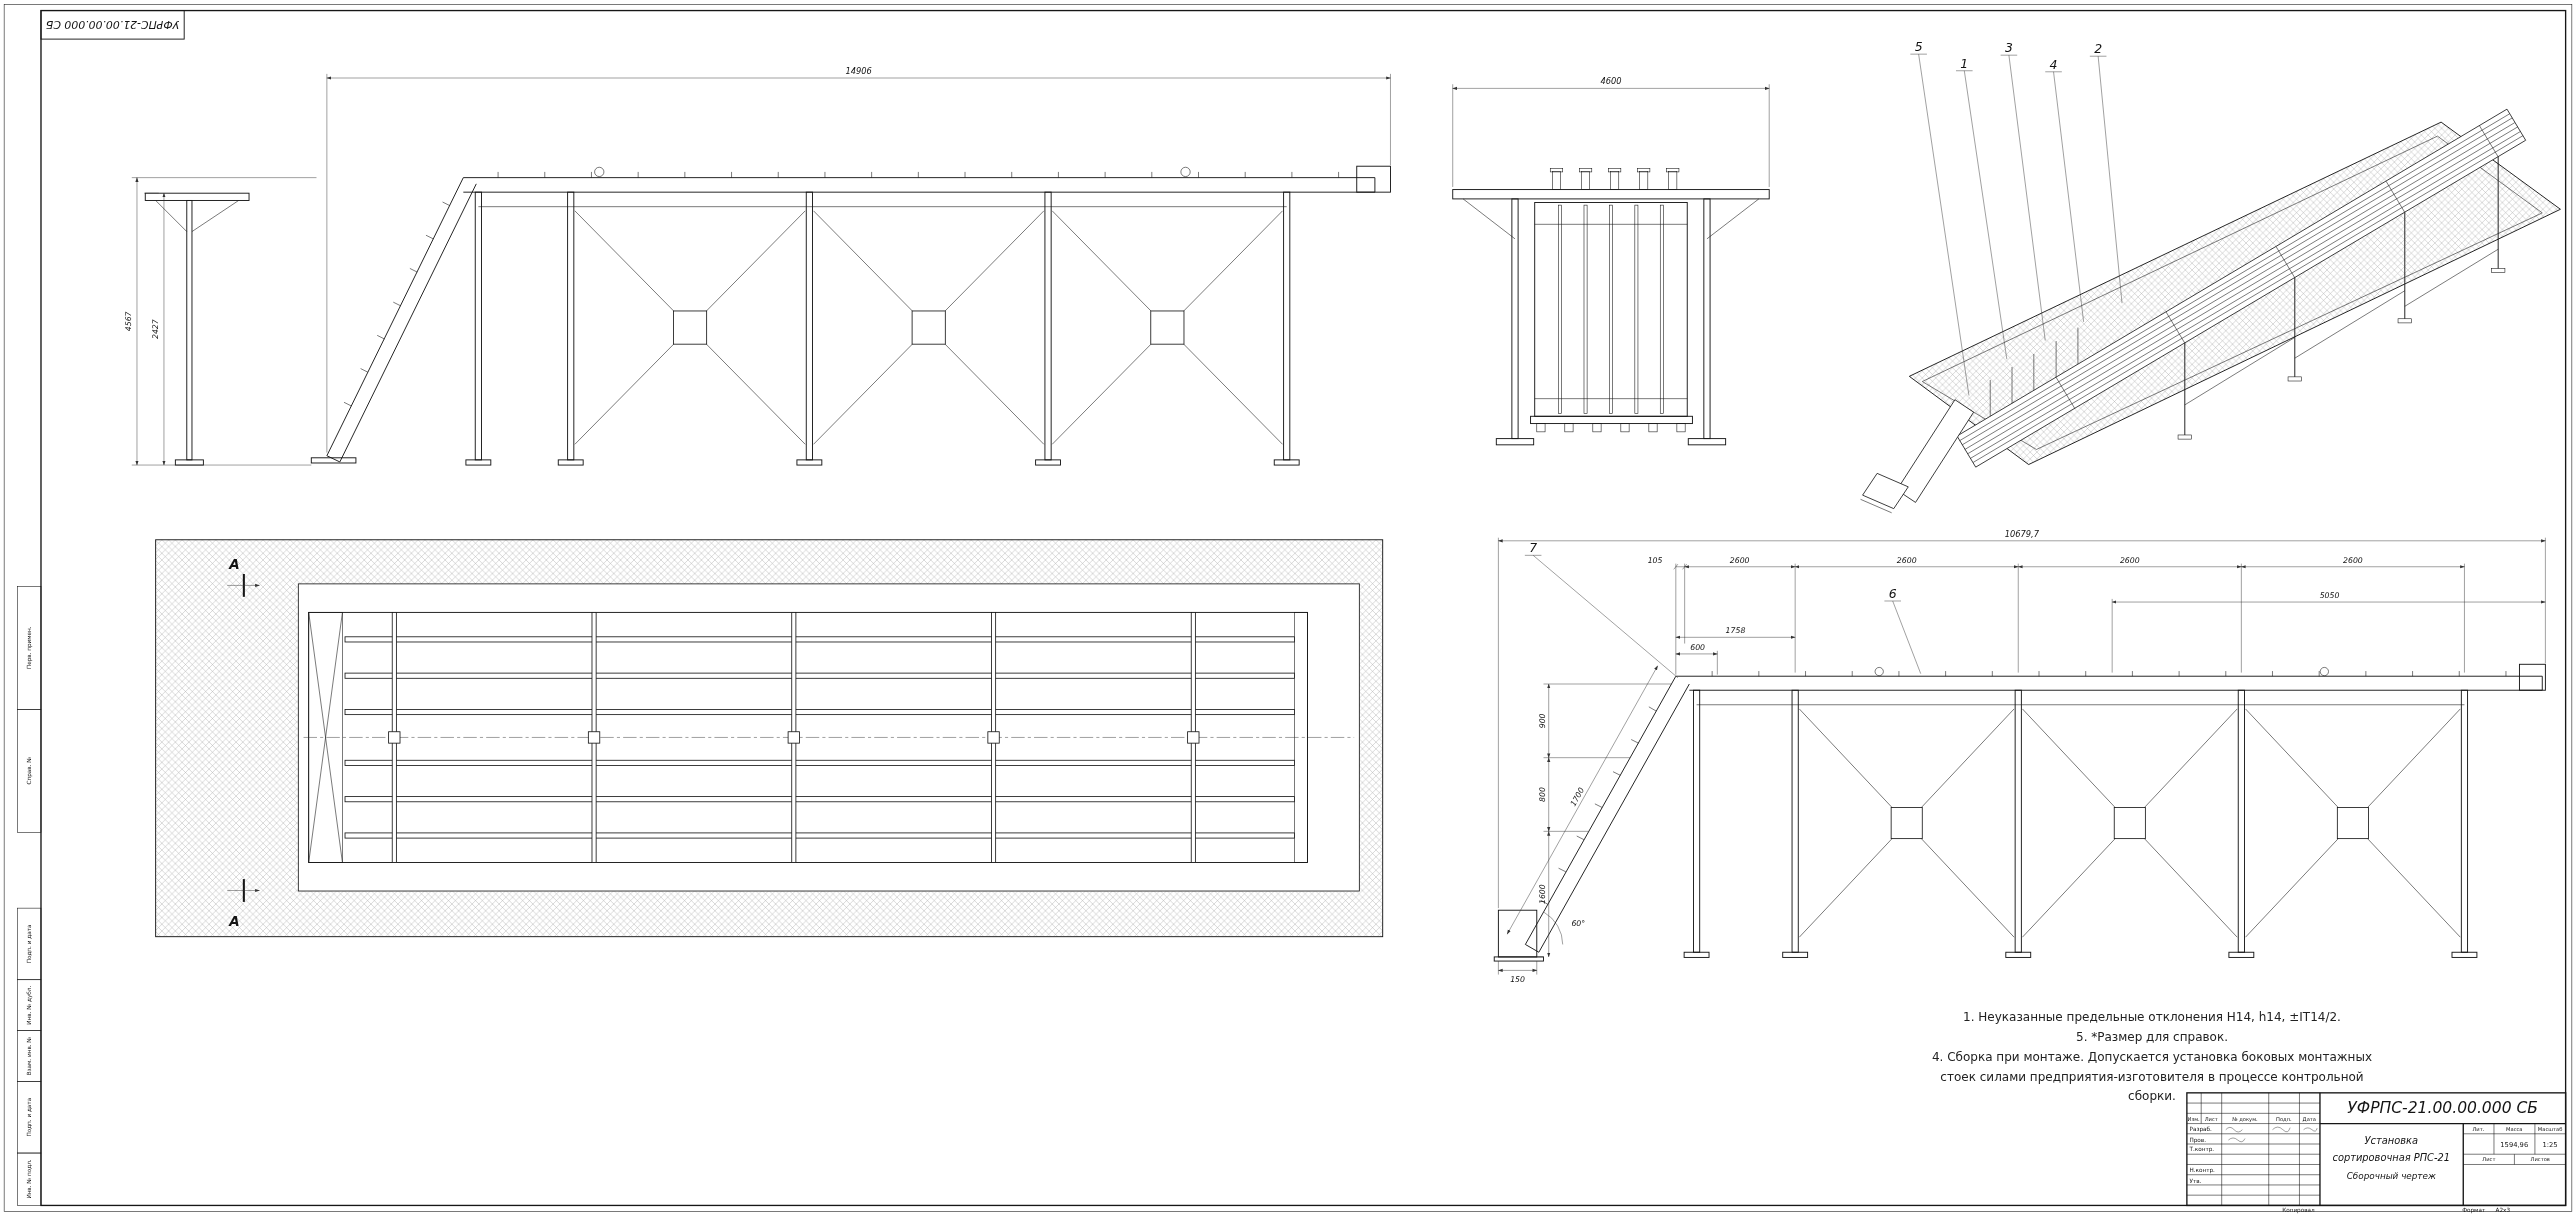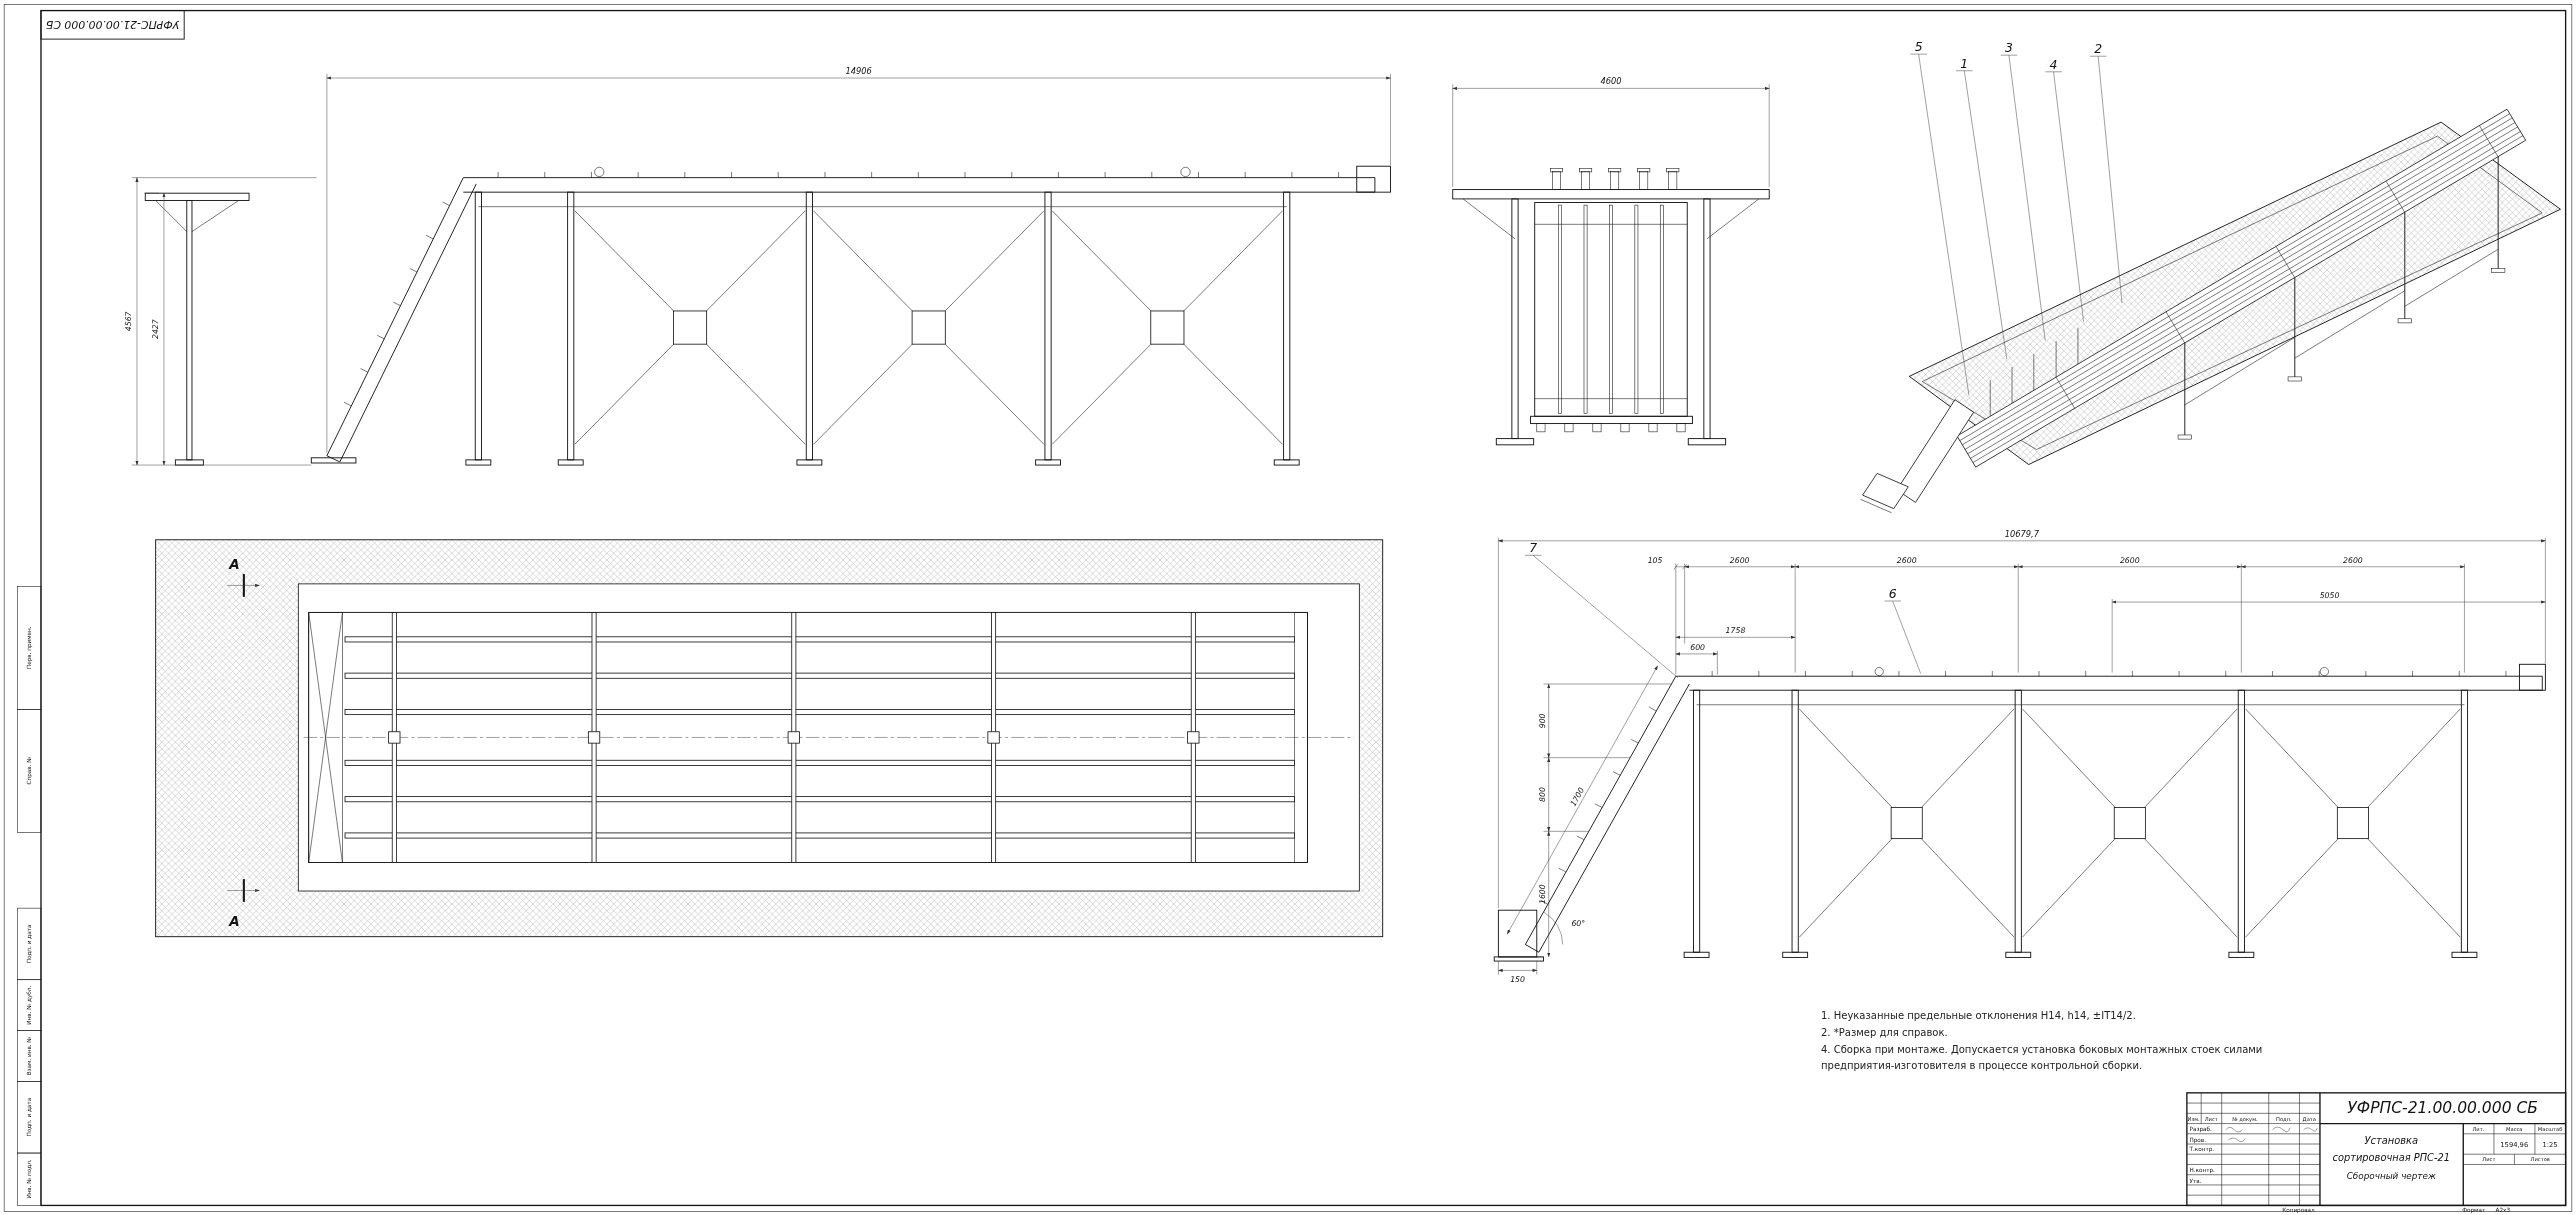--- a/index.html
+++ b/index.html
@@ -16,22 +16,22 @@
   .dimbig{font-size:16px;font-style:italic}
   .callout{font-size:24px;font-style:italic}
   .seclbl{font-size:26px;font-style:italic;font-weight:bold}
   .tb10{font-size:10px}
   .tb11{font-size:11px}
   .tb13{font-size:13px}
   .tb17{font-size:17px;font-style:italic}
   .tb19{font-size:19px;font-style:italic}
   .tb30{font-size:30px;font-style:italic}
   .stamp{font-size:21px;font-style:italic}
-  .notes{position:absolute;left:1821px;top:1008px;width:446px;font-size:10px;
-         line-height:1.6;color:#222;}
+  .notes{position:absolute;left:1929px;top:1008px;width:446px;font-size:12px;
+         line-height:1.6;color:#222;text-align:center;}
   .notes div{margin:0 0 1px 0;}
 </style>
 </head>
 <body>
 
 <div class="sheet">
 
 <svg width="2576" height="1216" viewBox="0 0 4965 2343">
   <defs>
     <marker id="arr" viewBox="0 0 10 10" refX="9.2" refY="5" markerWidth="10" markerHeight="10" orient="auto-start-reverse">
@@ -339,18 +339,18 @@
     <text x="4896" y="2238" class="tb10" text-anchor="middle">Листов</text>
 
     <text x="4430" y="2336" class="tb11" text-anchor="middle">Копировал</text>
     <text x="4790" y="2336" class="tb11" text-anchor="end">Формат</text>
     <text x="4810" y="2336" class="tb11" text-anchor="start">А2х3</text>
   </g>
 </svg>
 
 <div class="notes">
   <div>1. Неуказанные предельные отклонения Н14, h14, ±IT14/2.</div>
-  <div>2. *Размер для справок.</div>
+  <div>5. *Размер для справок.</div>
   <div>4. Сборка при монтаже. Допускается установка боковых монтажных стоек силами предприятия-изготовителя в процессе контрольной сборки.</div>
 </div>
 
 </div>
 
 
 </body></html>

